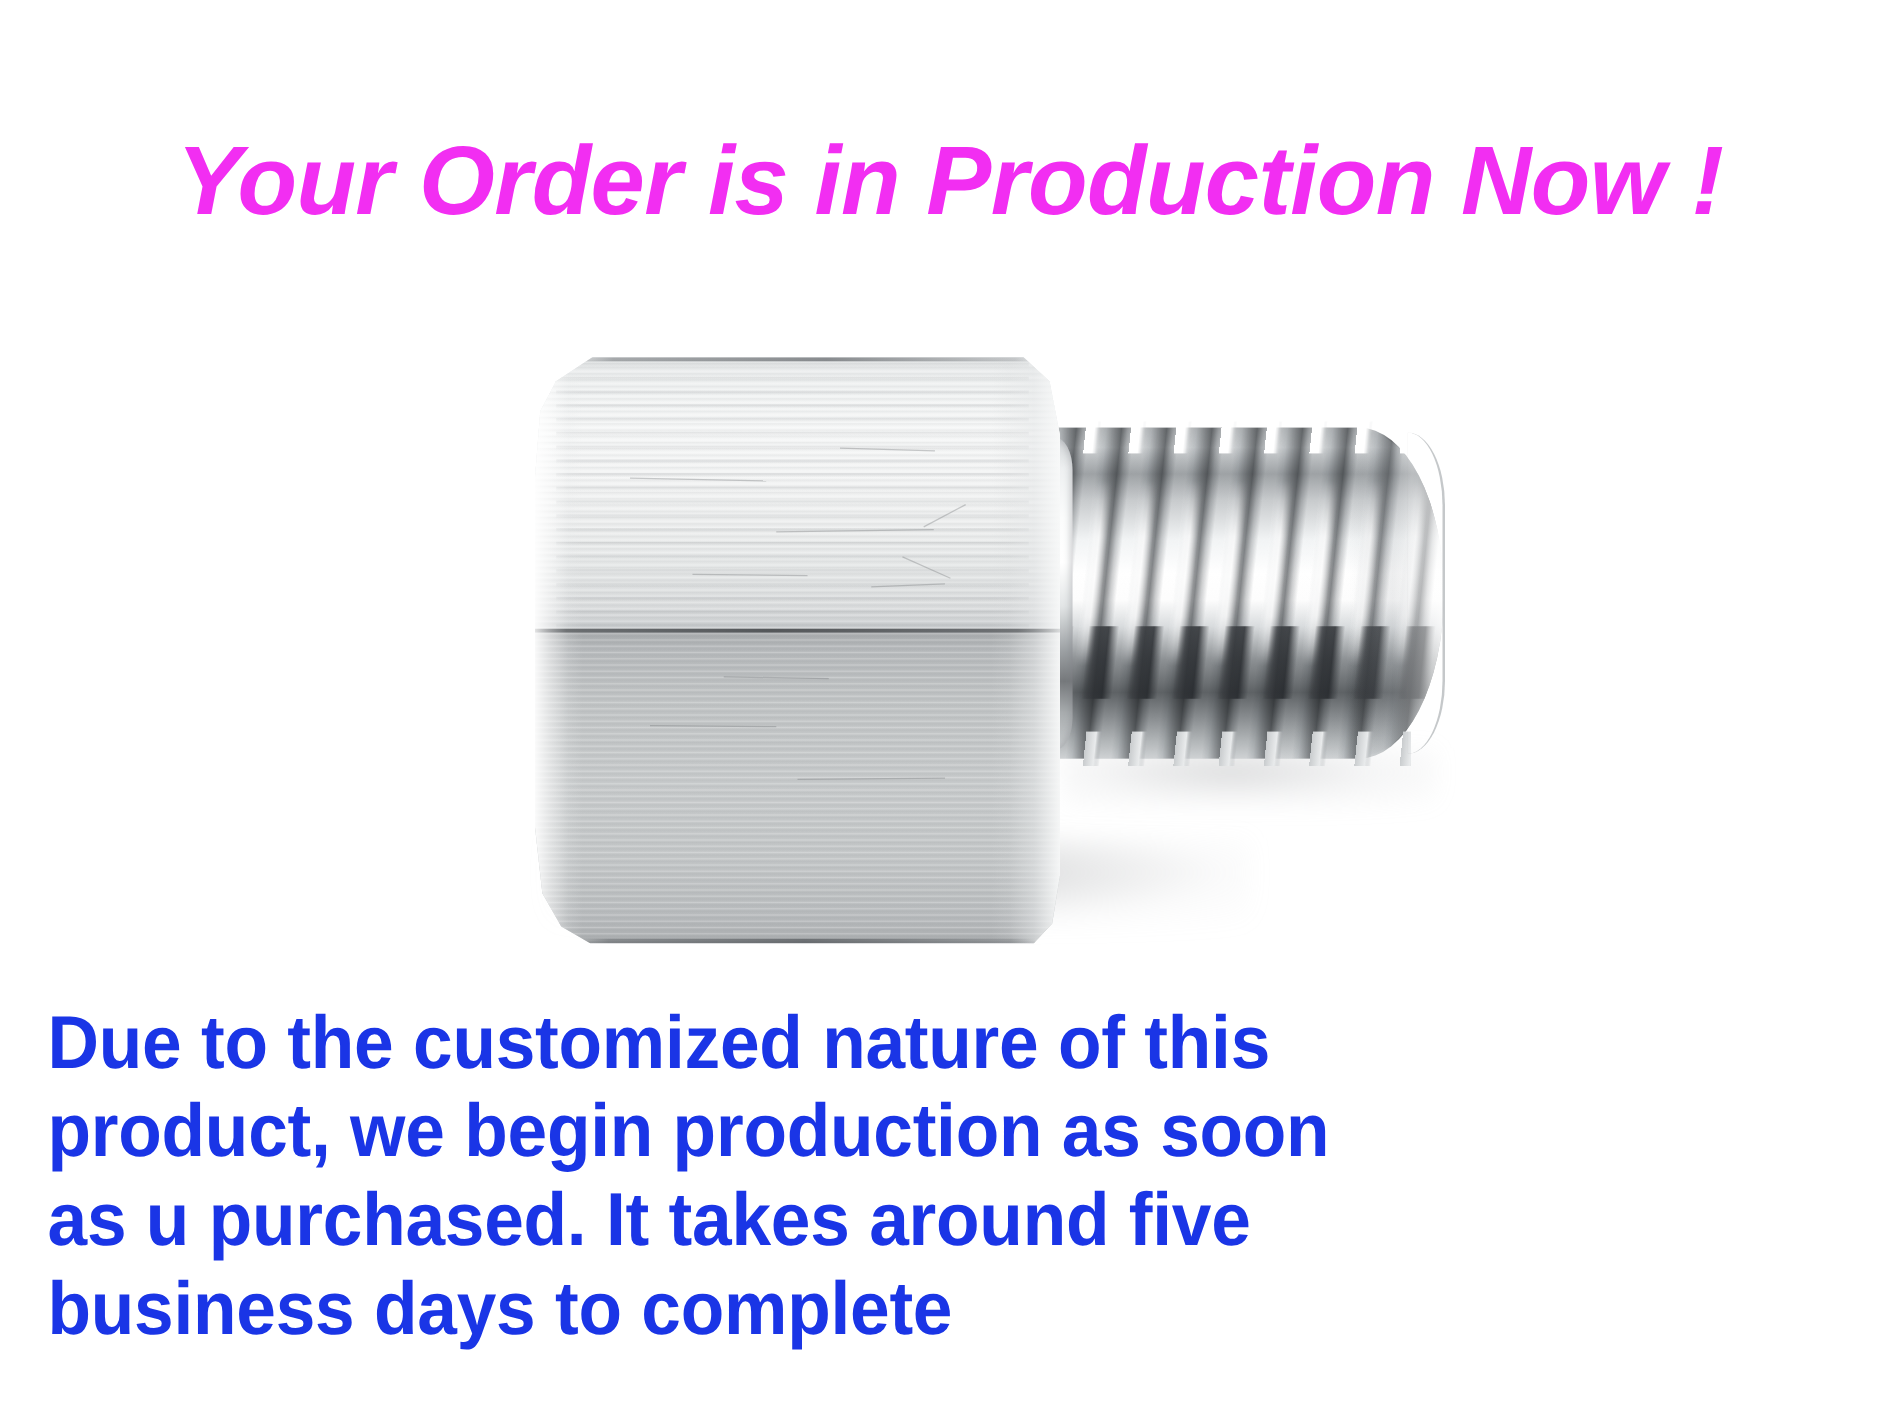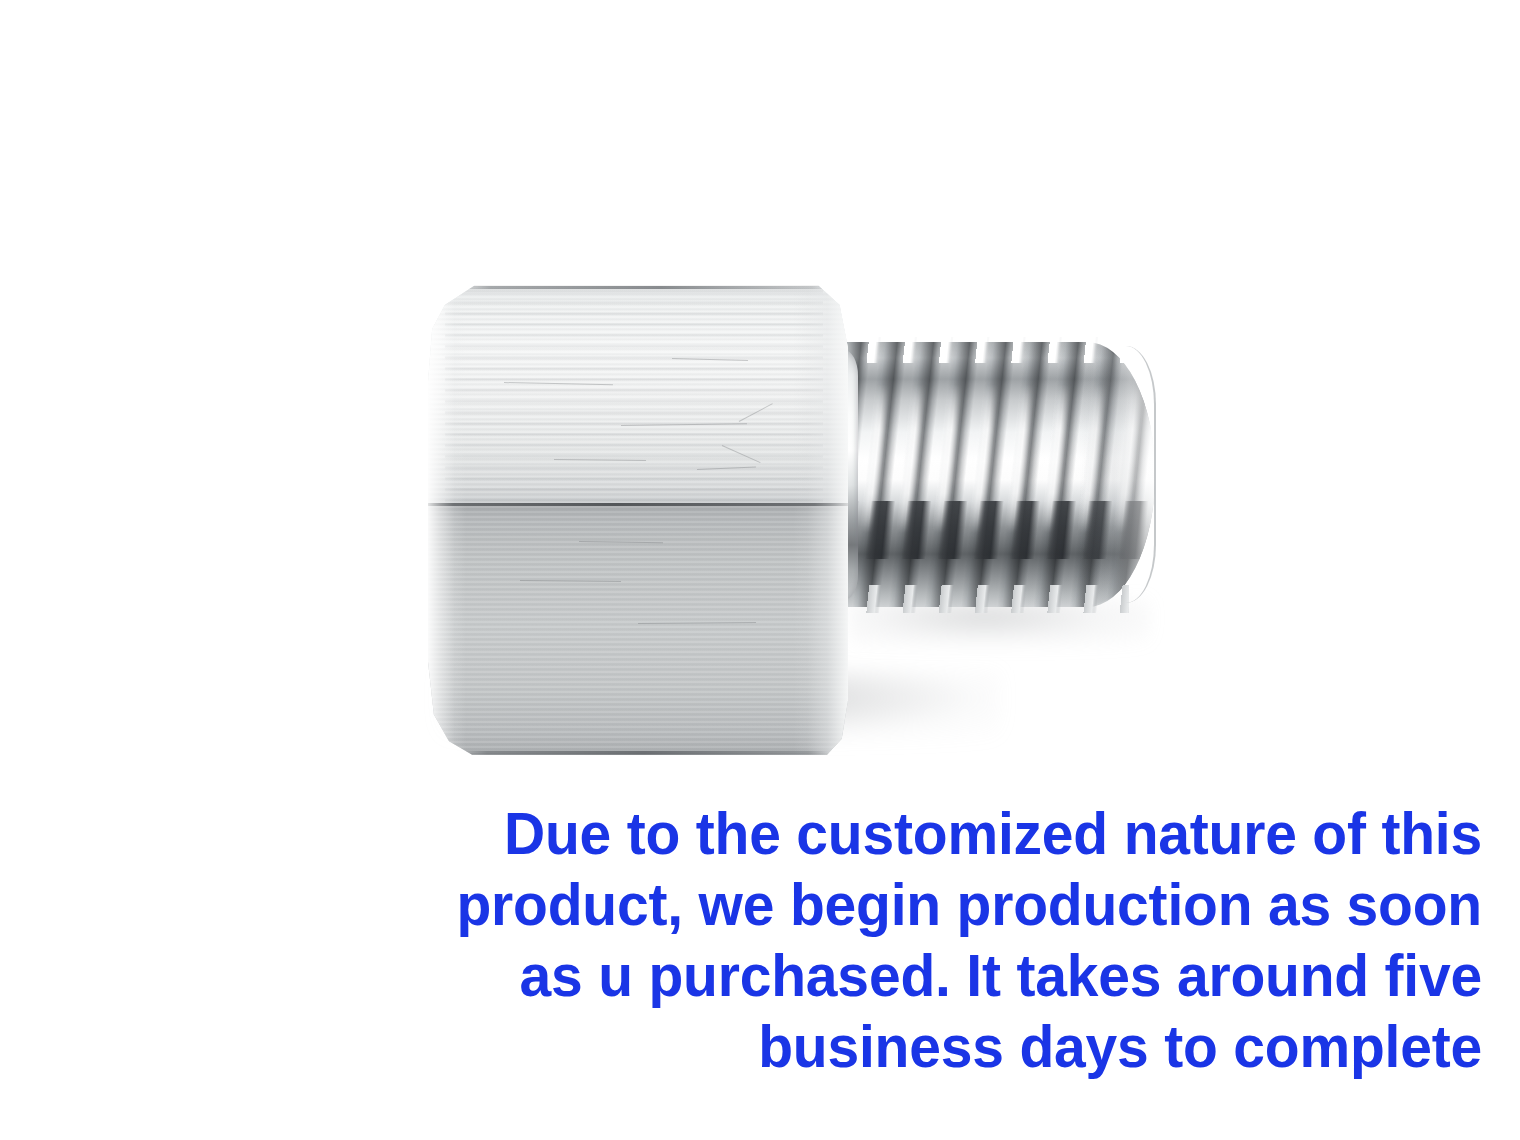--- a/index.html
+++ b/index.html
@@ -409,38 +409,39 @@
       rgba(110,114,118,0.45) 94%,
       rgba(255,255,255,0) 100%);
   }
 
   
   #body-copy {
     position: absolute;
     left: 0;
     top: 798px;
     width: 1520px;
-    text-align: right;
+    text-align: left;
     font-family: "Liberation Sans", sans-serif;
     font-weight: bold;
     font-size: 60px;
     line-height: 71px;
     color: #1a35e6;
     letter-spacing: -0.2px;
   }
   #body-copy div {
     white-space: nowrap;
     transform: scaleX(0.95);
   }
 </style>
 </head>
 <body>
 
 <div id="page">
 
+  <div id="headline">Your Order is in Production Now !</div>
 
   <div id="photo">
 
     <div class="shadow-soft"></div>
     <div class="shadow-thread"></div>
 
     <div id="thread">
       <div class="thread-body">
         <div class="thread-ridges"></div>
         <div class="thread-ridges-hi"></div>

